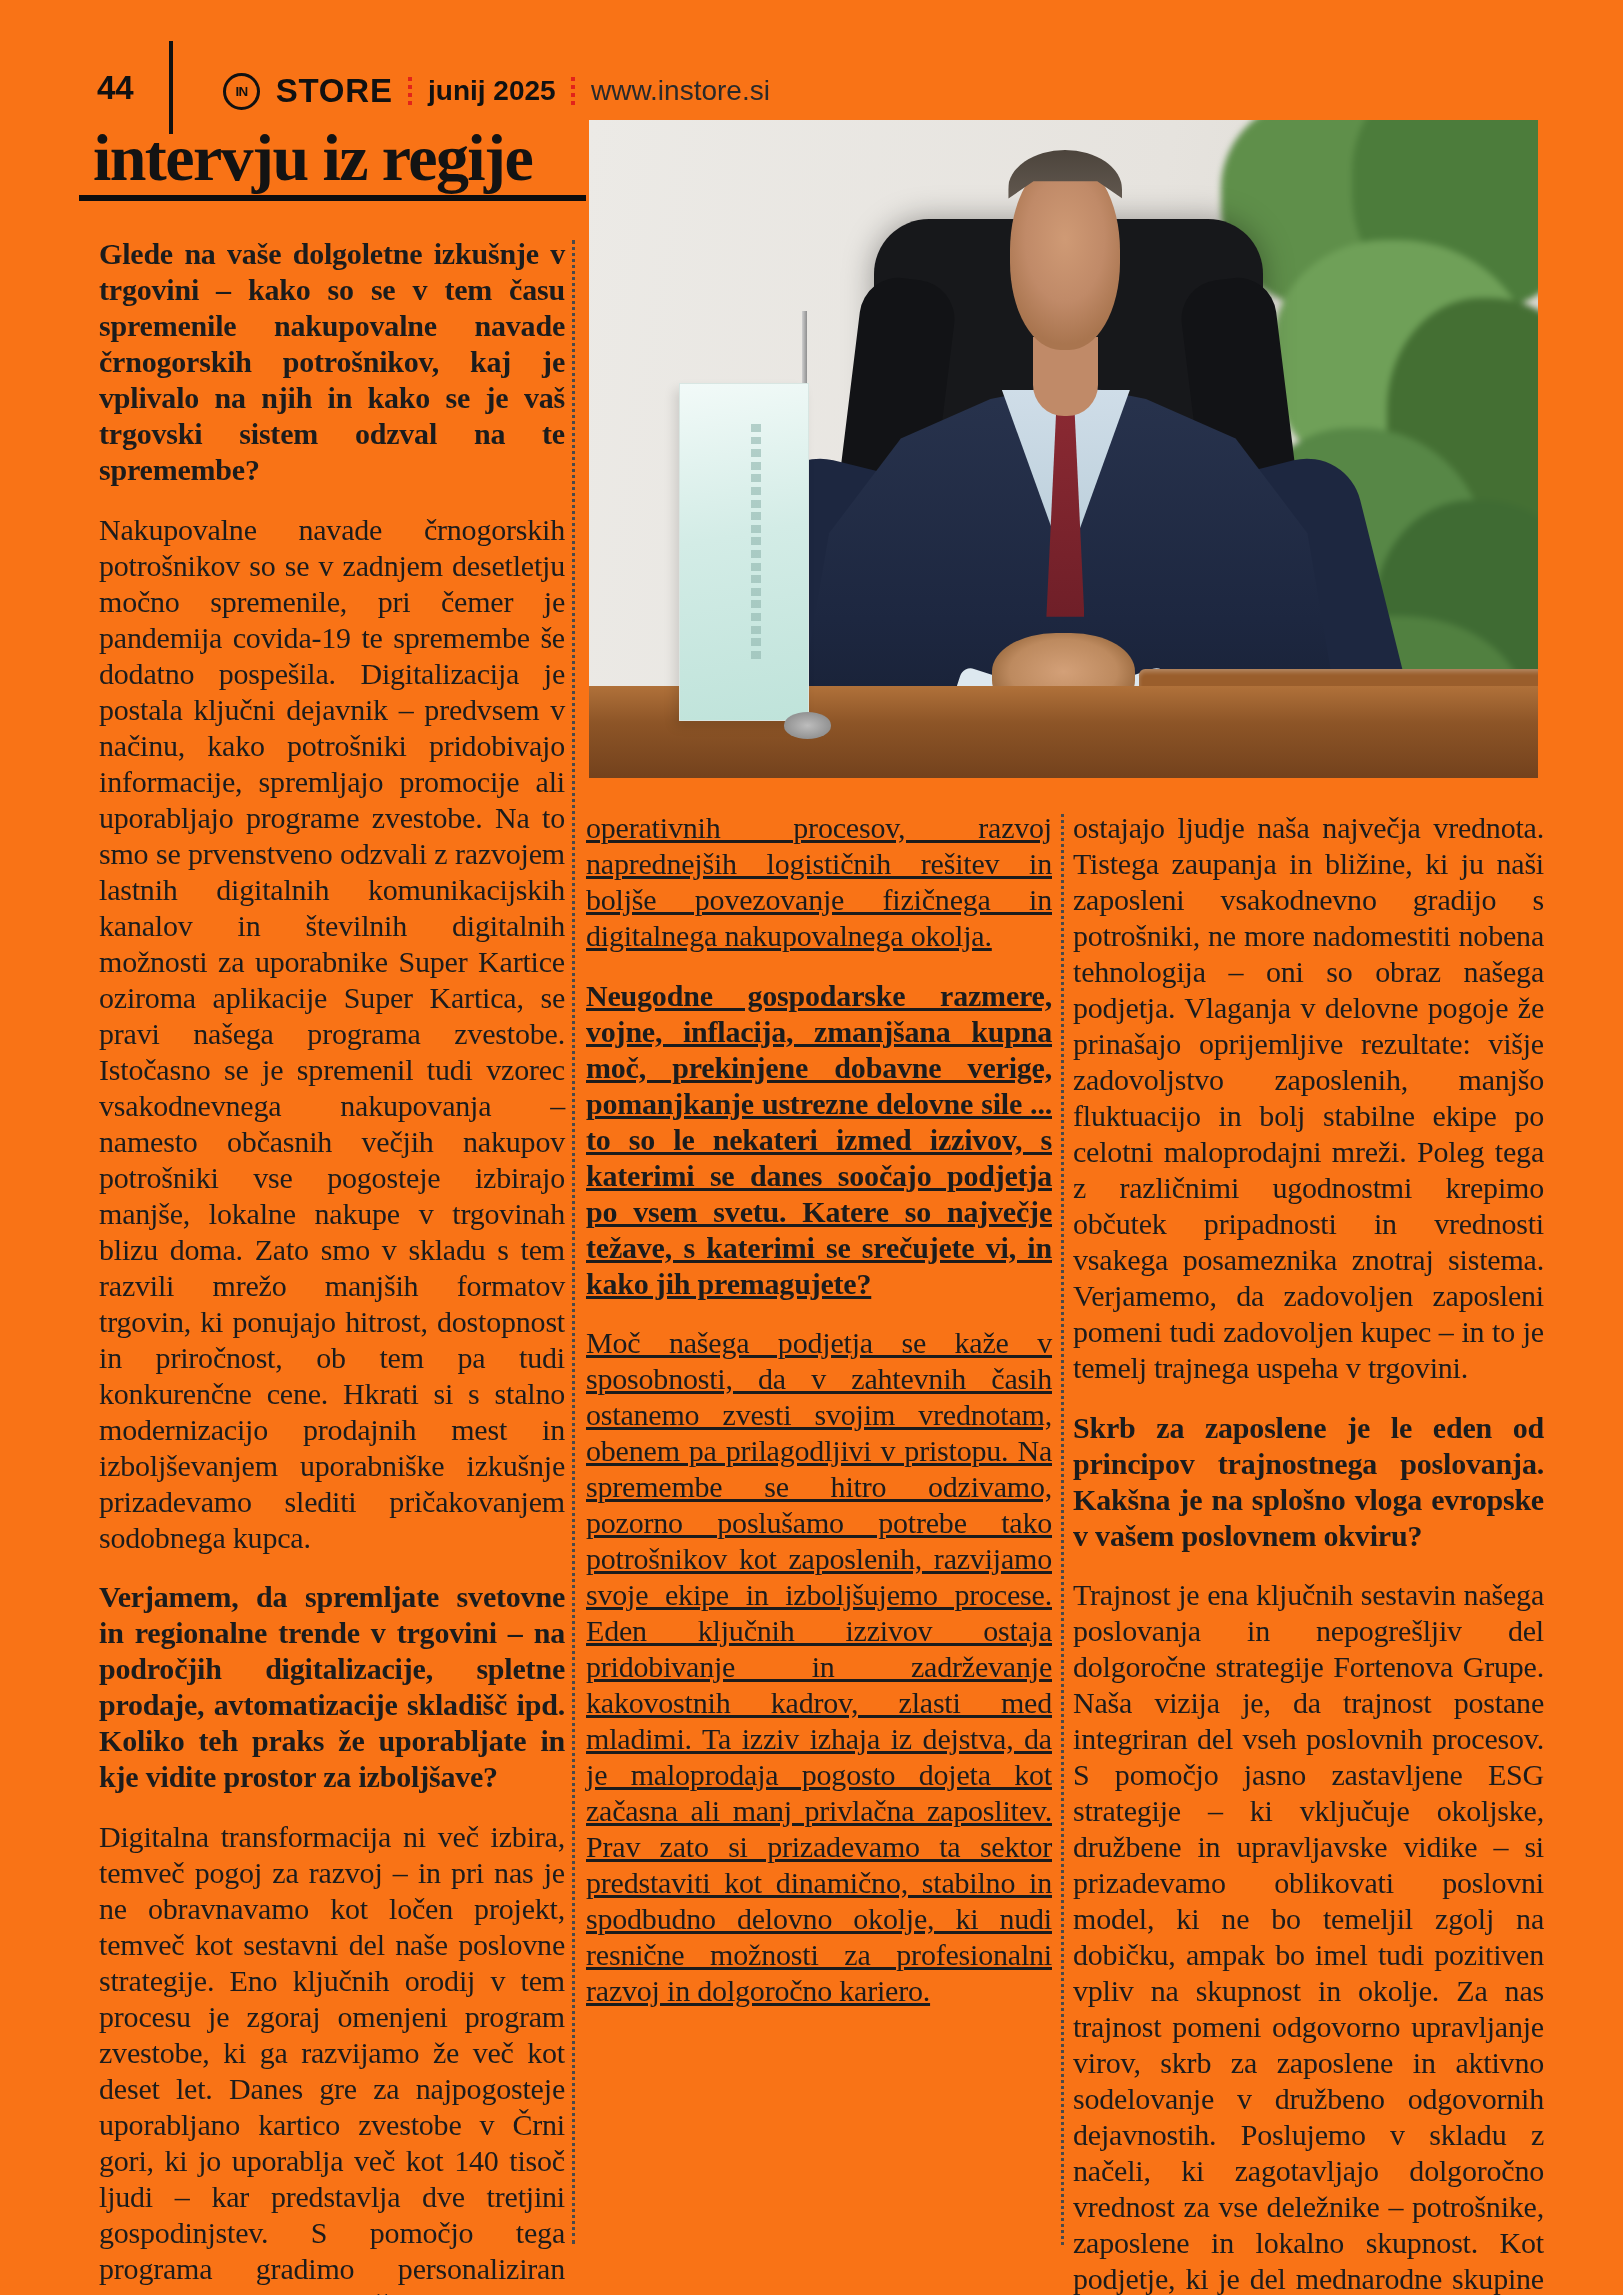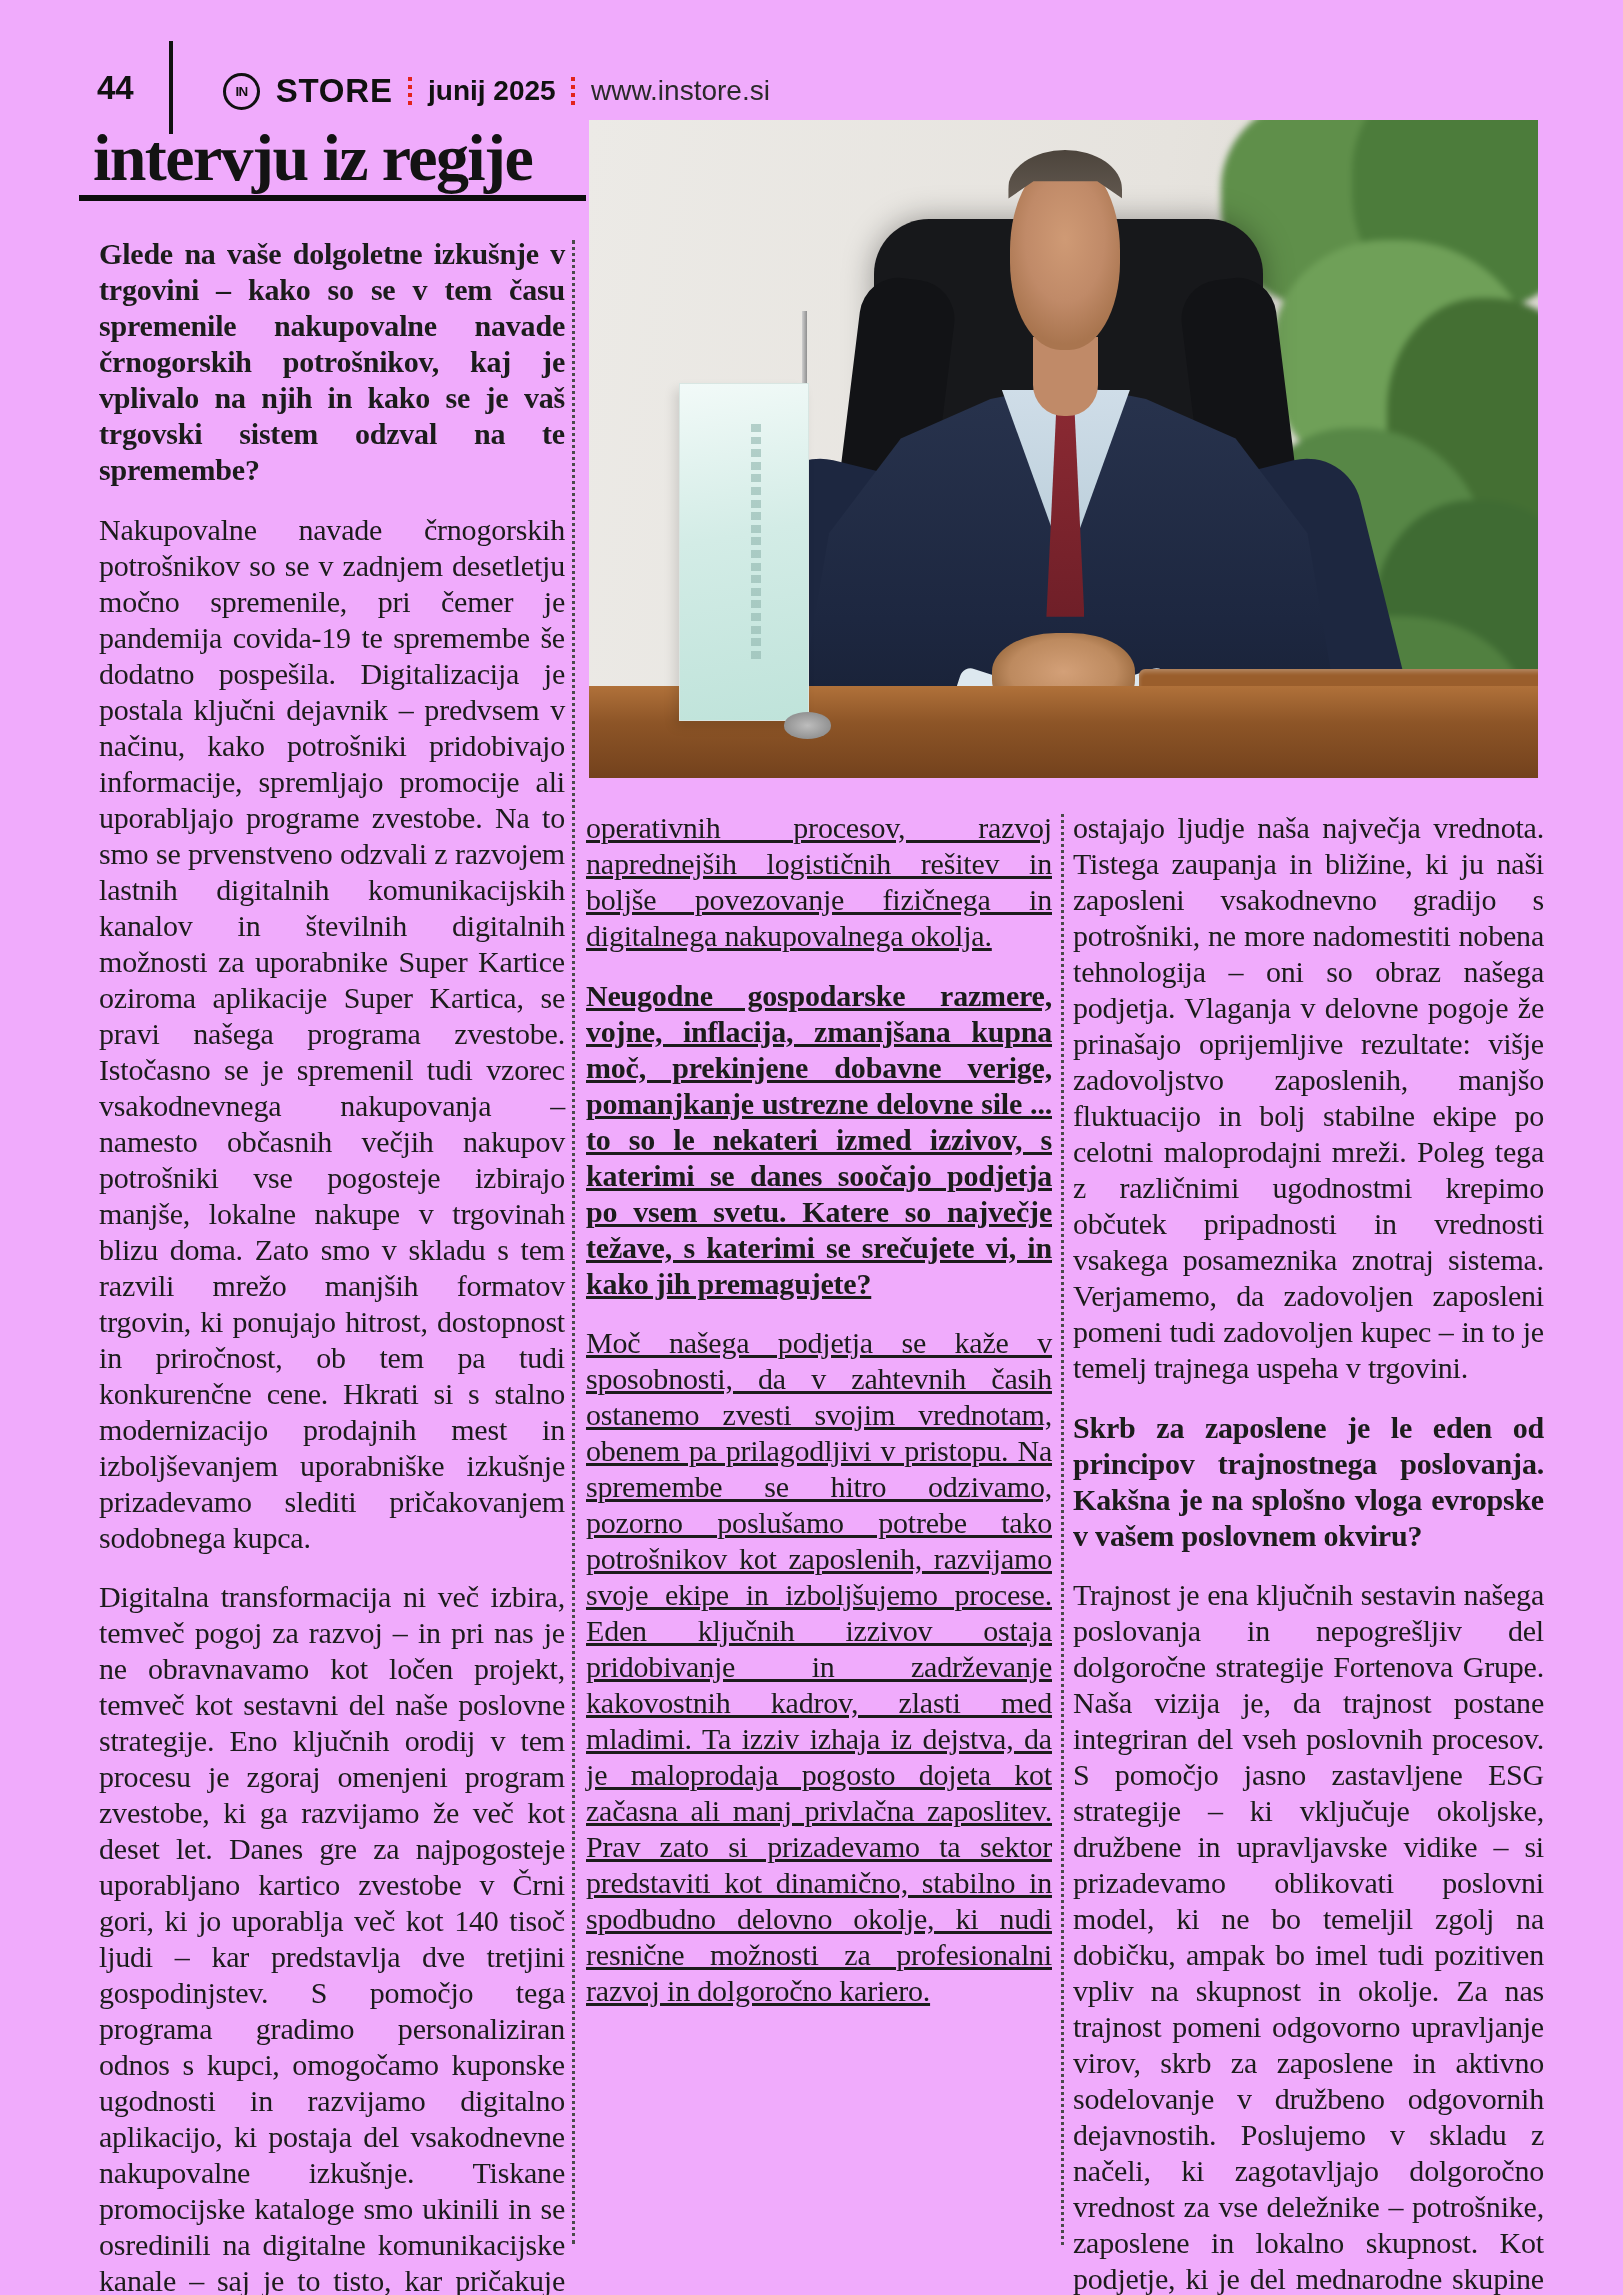--- a/index.html
+++ b/index.html
@@ -1,16 +1,16 @@
 <!DOCTYPE html>
 <html lang="sl" style="font-size:12.6px"><head>
 <meta charset="utf-8">
 <style>
   html,body{margin:0;padding:0;background:#ffffff;}
-  .page{position:relative;width:1623px;height:2295px;background:#f0abfc;overflow:hidden;
+  .page{position:relative;width:1623px;height:2295px;background:#f97316;overflow:hidden;
         font-family:"Liberation Serif", serif;color:#1c1c1c;}
   
   .page-number{position:absolute;left:97px;top:69px;font:700 33px "Liberation Sans",sans-serif;color:#111;}
   .mast-bar{position:absolute;left:169px;top:41px;width:3.9px;height:93px;background:#111;}
   .masthead{position:absolute;left:223px;top:72px;display:flex;align-items:center;gap:15.7px;
             font-family:"Liberation Sans",sans-serif;}
   .logo-circle{width:31px;height:31px;border:3.9px solid #111;border-radius:50%;display:flex;
                align-items:center;justify-content:center;font:800 13.4px "Liberation Sans",sans-serif;
                letter-spacing:-0.8px;color:#111;}
   .brand{font:800 33px "Liberation Sans",sans-serif;letter-spacing:0.8px;color:#111;}
@@ -123,20 +123,21 @@
     </div>
     <div class="flag-base"></div>
   </div>
 
   <div class="colrule" id="rule-0"></div>
   <div class="colrule" id="rule-1"></div>
 
   <div class="col" id="col-0">
       <p class="question">Glede na vaše dolgoletne izkušnje v trgovini – kako so se v tem času spremenile nakupovalne navade črnogorskih potrošnikov, kaj je vplivalo na njih in kako se je vaš trgovski sistem odzval na te spremembe?</p>
       <p class="answer">Nakupovalne navade črnogorskih potrošnikov so se v zadnjem desetletju močno spremenile, pri čemer je pandemija covida-19 te spremembe še dodatno pospešila. Digitalizacija je postala ključni dejavnik – predvsem v načinu, kako potrošniki pridobivajo informacije, spremljajo promocije ali uporabljajo programe zvestobe. Na to smo se prvenstveno odzvali z razvojem lastnih digitalnih komunikacijskih kanalov in številnih digitalnih možnosti za uporabnike Super Kartice oziroma aplikacije Super Kartica, se pravi našega programa zvestobe. Istočasno se je spremenil tudi vzorec vsakodnevnega nakupovanja – namesto občasnih večjih nakupov potrošniki vse pogosteje izbirajo manjše, lokalne nakupe v trgovinah blizu doma. Zato smo v skladu s tem razvili mrežo manjših formatov trgovin, ki ponujajo hitrost, dostopnost in priročnost, ob tem pa tudi konkurenčne cene. Hkrati si s stalno modernizacijo prodajnih mest in izboljševanjem uporabniške izkušnje prizadevamo slediti pričakovanjem sodobnega kupca.</p>
+      <p class="question">Verjamem, da spremljate svetovne in regionalne trende v trgovini – na področjih digitalizacije, spletne prodaje, avtomatizacije skladišč ipd. Koliko teh praks že uporabljate in kje vidite prostor za izboljšave?</p>
       <p class="answer">Digitalna transformacija ni več izbira, temveč pogoj za razvoj – in pri nas je ne obravnavamo kot ločen projekt, temveč kot sestavni del naše poslovne strategije. Eno ključnih orodij v tem procesu je zgoraj omenjeni program zvestobe, ki ga razvijamo že več kot deset let. Danes gre za najpogosteje uporabljano kartico zvestobe v Črni gori, ki jo uporablja več kot 140 tisoč ljudi – kar predstavlja dve tretjini gospodinjstev. S pomočjo tega programa gradimo personaliziran odnos s kupci, omogočamo kuponske ugodnosti in razvijamo digitalno aplikacijo, ki postaja del vsakodnevne nakupovalne izkušnje. Tiskane promocijske kataloge smo ukinili in se osredinili na digitalne komunikacijske kanale – saj je to tisto, kar pričakuje sodobni potrošnik. Seveda pa je prostora za izboljšave vedno dovolj. V prihodnjem obdobju se bomo osredotočili na nadaljnjo digitalizacijo</p>
     </div>
   <div class="col" id="col-1">
       <p class="answer">operativnih procesov, razvoj naprednejših logističnih rešitev in boljše povezovanje fizičnega in digitalnega nakupovalnega okolja.</p>
       <p class="question">Neugodne gospodarske razmere, vojne, inflacija, zmanjšana kupna moč, prekinjene dobavne verige, pomanjkanje ustrezne delovne sile ... to so le nekateri izmed izzivov, s katerimi se danes soočajo podjetja po vsem svetu. Katere so največje težave, s katerimi se srečujete vi, in kako jih premagujete?</p>
       <p class="answer">Moč našega podjetja se kaže v sposobnosti, da v zahtevnih časih ostanemo zvesti svojim vrednotam, obenem pa prilagodljivi v pristopu. Na spremembe se hitro odzivamo, pozorno poslušamo potrebe tako potrošnikov kot zaposlenih, razvijamo svoje ekipe in izboljšujemo procese. Eden ključnih izzivov ostaja pridobivanje in zadrževanje kakovostnih kadrov, zlasti med mladimi. Ta izziv izhaja iz dejstva, da je maloprodaja pogosto dojeta kot začasna ali manj privlačna zaposlitev. Prav zato si prizadevamo ta sektor predstaviti kot dinamično, stabilno in spodbudno delovno okolje, ki nudi resnične možnosti za profesionalni razvoj in dolgoročno kariero.</p>
     </div>
   <div class="col" id="col-2">
       <p class="answer">ostajajo ljudje naša največja vrednota. Tistega zaupanja in bližine, ki ju naši zaposleni vsakodnevno gradijo s potrošniki, ne more nadomestiti nobena tehnologija – oni so obraz našega podjetja. Vlaganja v delovne pogoje že prinašajo oprijemljive rezultate: višje zadovoljstvo zaposlenih, manjšo fluktuacijo in bolj stabilne ekipe po celotni maloprodajni mreži. Poleg tega z različnimi ugodnostmi krepimo občutek pripadnosti in vrednosti vsakega posameznika znotraj sistema. Verjamemo, da zadovoljen zaposleni pomeni tudi zadovoljen kupec – in to je temelj trajnega uspeha v trgovini.</p>
       <p class="question">Skrb za zaposlene je le eden od principov trajnostnega poslovanja. Kakšna je na splošno vloga evropske v vašem poslovnem okviru?</p>

